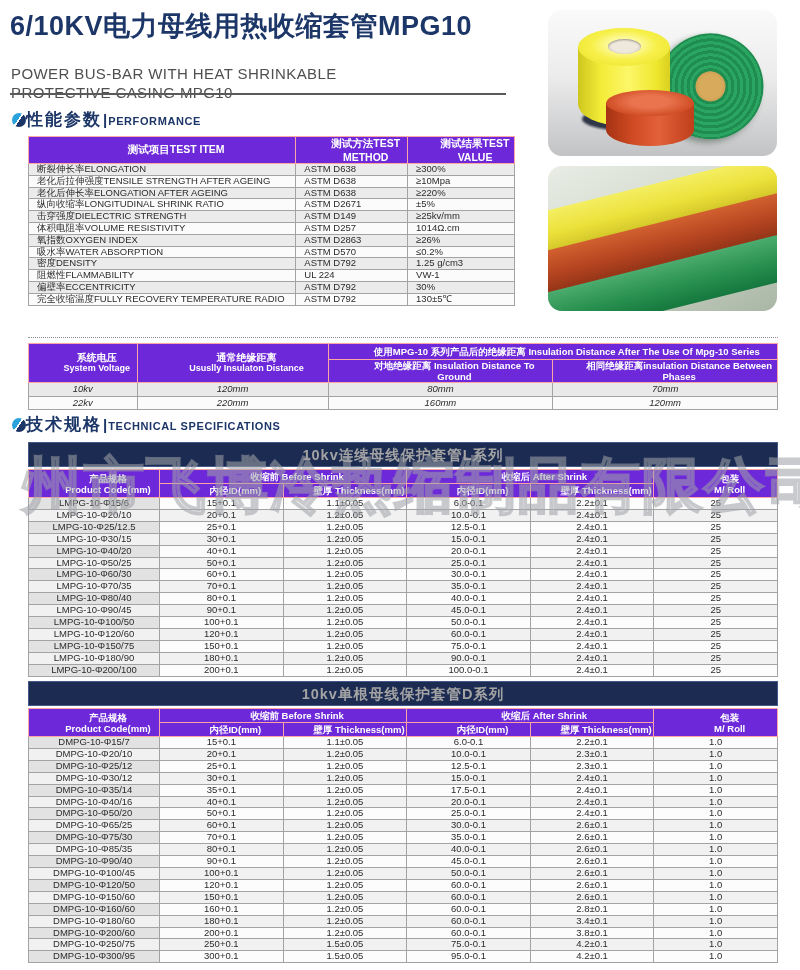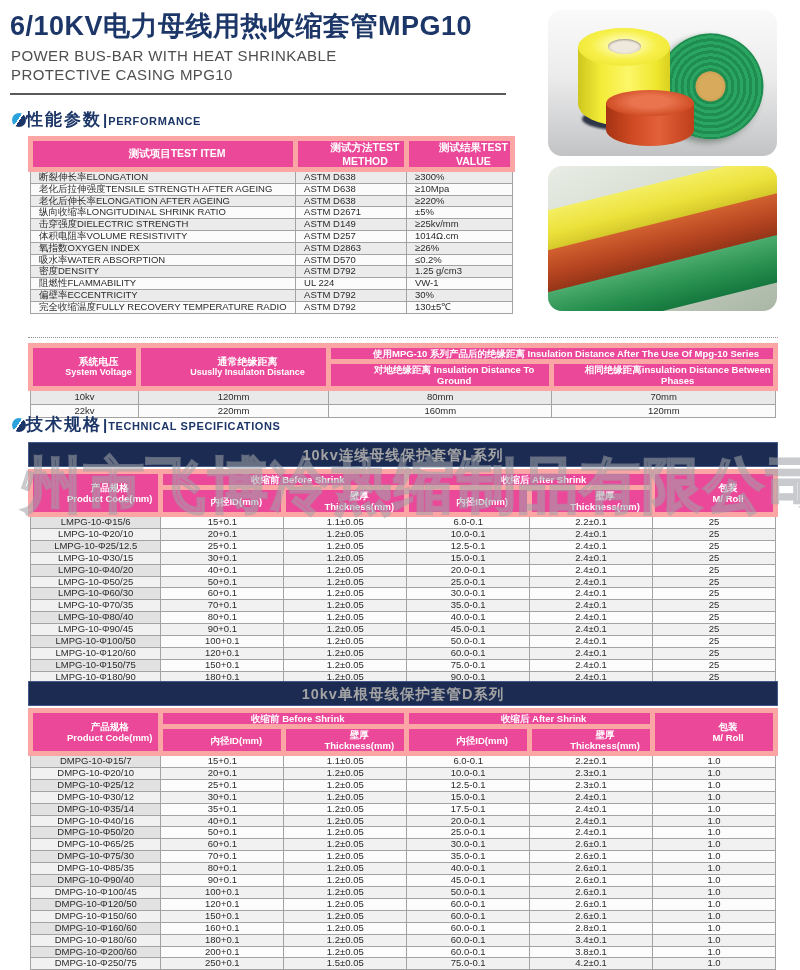--- a/index.html
+++ b/index.html
@@ -2,53 +2,53 @@
 <html><head>
 <meta charset="utf-8">
 <style>
   * { box-sizing: border-box; margin: 0; padding: 0; }
   html,body { background:#ffffff; }
   body { width:800px; height:970px; font-family:"Liberation Sans", sans-serif; position:relative; overflow:hidden; }
   .page { position:relative; width:800px; height:970px; background:#fff; }
 
   
   .title { position:absolute; left:10px; top:8px; font-size:27px; font-weight:bold; color:#1c3668; letter-spacing:0.5px; white-space:nowrap; }
-  .subtitle { position:absolute; left:11px; top:46px; font-size:15px; color:#4f4f4f; line-height:19px; letter-spacing:0.4px; }
+  .subtitle { position:absolute; left:11px; top:64px; font-size:15px; color:#4f4f4f; line-height:19px; letter-spacing:0.4px; }
   .head-rule { position:absolute; left:10px; top:93px; width:496px; border-top:2px solid #5a5a5a; }
 
   
   .section { position:absolute; left:12px; display:flex; align-items:center; }
   #sec-perf { top:108px; }
   #sec-tech { top:413px; }
   .bullet { width:14px; height:14px; border-radius:50%; display:inline-block;
             background: linear-gradient(125deg, #2aa3dc 0 44%, #ffffff 44% 53%, #1c3668 53%); }
   .sec-zh { font-size:17px; font-weight:bold; color:#1c3668; letter-spacing:2px; }
   .sec-sep { font-size:15px; color:#1c3668; font-weight:bold; margin:0 1px; }
   .sec-en { font-size:11px; font-weight:bold; color:#1c3668; letter-spacing:0.6px; padding-top:3px; }
 
   
   table { border-collapse:collapse; table-layout:fixed; width:100%; }
-  th { background:#ec4899; color:#ffffff; font-weight:bold; border:5px solid #fca5a5;padding-left:28px; }
+  th { background:#6d28d9; color:#ffffff; font-weight:bold; border:1px solid #fca5a5;padding-left:28px; }
   td { border:1px solid #a3a3a3; color:#2b2b2b; overflow:hidden; white-space:nowrap; }
 
   
   #perf-block { position:absolute; left:28px; top:136px; width:487px; }
   .perf-table th { font-size:10.5px; height:24px; }
   .perf-table td { font-size:9.5px; height:10.8px; line-height:10.8px; text-align:left; padding-left:8px; background:#fbfbfb; }
   .perf-table tbody tr:nth-child(odd) td { background:#ebebeb; }
 
   
   .dotted { position:absolute; left:28px; top:337px; width:750px; border-top:1px dotted #909090; }
 
   
   #volt-block { position:absolute; left:28px; top:343px; width:750px; }
   .volt-table th { font-size:9.5px; height:16px; line-height:11px; }
   .volt-table .h-zh { font-size:10px; }
   .volt-table .h-en { font-size:9px; font-weight:bold; }
-  .volt-table td { font-size:9.5px; height:12.5px; line-height:12.5px; text-align:center; background:#fbfbfb; }
+  .volt-table td { font-size:9.5px; height:12.5px; line-height:12.5px; text-align:center; background:#fbfbfb;font-style:italic; }
   .volt-table tbody tr:nth-child(odd) td { background:#e9e9e9; }
 
   
   .spec-block { position:absolute; left:28px; width:750px; }
   #l-block { top:442px; }
   #d-block { top:681px; }
   .spec-title { height:25px; line-height:25px; background:#1b2b52; color:#a3a3a3; text-align:center;
                 font-size:14.5px; font-weight:bold; letter-spacing:1px; border:1px solid #44598a; margin-bottom:2px; }
   .spec-table th { font-size:9.5px; height:14px; line-height:11px; }
   .spec-table td { font-size:9.5px; height:10.9px; line-height:10.9px; text-align:center; background:#fcfcfc; }

